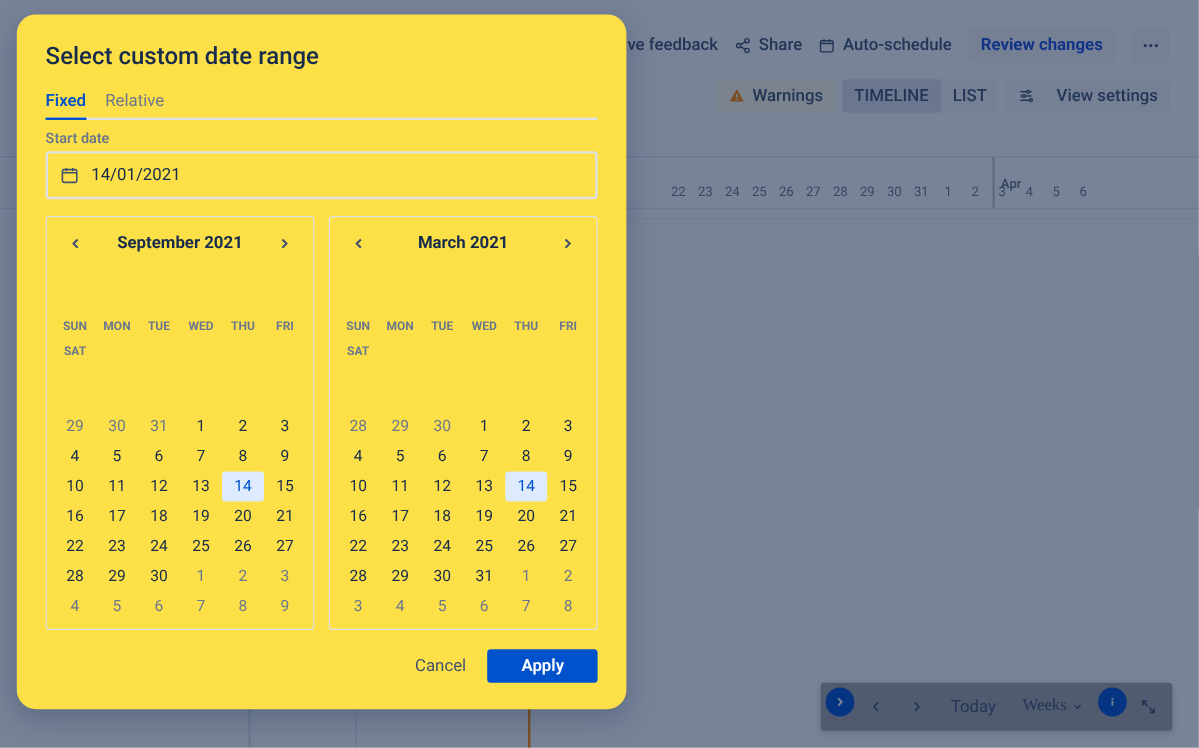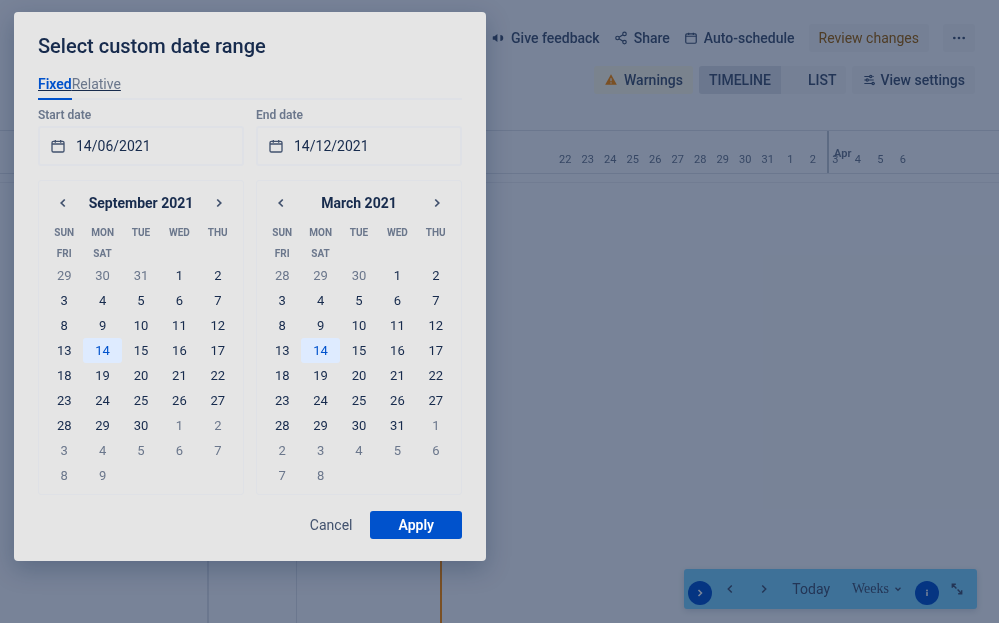--- a/index.html
+++ b/index.html
@@ -8,68 +8,68 @@
   
   .bg { position: absolute; inset: 0; background: #fafbfc; }
 
   .bg-overlay { position: absolute; inset: 0; background: rgba(9,30,66,.54); pointer-events: none; z-index: 5; }
 
   .toolbar { position: absolute; top: 0; right: 0; height: 120px; left: 0; padding: 24px 24px 0 24px; display: flex; flex-direction: column; gap: 14px; }
   .toolbar-row { display: flex; justify-content: flex-end; align-items: center; gap: 14px; }
   .toolbar-row2 { display: flex; justify-content: flex-end; align-items: center; gap: 6px; }
 
   .tb-link { display: inline-flex; align-items: center; gap: 6px; color: #42526e; font-weight: 500; cursor: pointer; }
-  .tb-btn-reviewed { background: #f4f5f7; color: #a16207; border-radius: 3px; padding: 6px 10px; }
+  .tb-btn-reviewed { background: #f4f5f7; color: #1d4ed8; border-radius: 3px; padding: 6px 10px; font-weight: bold; }
   .tb-more { background: #f4f5f7; border-radius: 3px; padding: 6px 8px; color:#42526e; display:inline-flex; align-items:center; justify-content:center; }
 
   .badge-warn { display: inline-flex; align-items: center; gap: 6px; background: #fffae6; border-radius: 3px; padding: 6px 10px; color: #42526e; font-weight: 500; justify-content: space-between; }
-  .seg { display: inline-flex; background: #f4f5f7; border-radius: 3px; overflow: hidden; gap: 17px; }
+  .seg { display: inline-flex; background: #f4f5f7; border-radius: 3px; overflow: hidden; }
   .seg > div { padding: 6px 10px; font-weight: 500; color: #42526e; }
   .seg > .sel { background: #dfe1e6; }
-  .view-settings { display: inline-flex; align-items: center; gap: 4px; background: #f4f5f7; border-radius: 3px; padding: 6px 10px; color: #42526e; font-weight: 500; }
+  .view-settings { display: inline-flex; align-items: center; gap: 18px; background: #f4f5f7; border-radius: 3px; padding: 6px 10px; color: #42526e; font-weight: 500; }
 
   
   .ruler { position: absolute; top: 130px; left: 0; right: 0; height: 44px; border-top: 1px solid #dfe1e6; border-bottom: 1px solid #dfe1e6; display:flex; color:#6b778c; font-size:11px; }
   .ruler .month-col { position:absolute; top:0; bottom:0; left:827px; width:0; border-left: 2px solid #c1c7d0; }
   .ruler .month-lbl { position:absolute; top:16px; left:834px; font-weight:600;}
   .ruler .days { position:absolute; left:554px; right:0; top:22px; display:flex; }
   .ruler .days span { width:22.5px; text-align:center; }
 
   .body-area { position:absolute; top:174px; bottom:0; left:0; right:0; }
   .body-area .col-left-sep { position:absolute; left:207px; top:0; bottom:0; width:2px; background:#dfe1e6; }
   .body-area .col-sep-a { position:absolute; left:296px; top:0; bottom:0; width:1px; background:#dfe1e6; }
   .body-area .playhead { position:absolute; left:440px; top:0; bottom:0; width:2px; background:#ff8b00; }
   .body-area .row-sep1 { position:absolute; left:0; right:0; top:8px; height:1px; background:#ebecf0; }
 
   
-  .footer { position:absolute; right:22px; bottom:14px; background:#7dd3fc; box-shadow:0 2px 6px rgba(9,30,66,.15); border-radius:3px; display:flex; align-items:flex-end; gap:2px; padding:4px; }
+  .footer { position:absolute; right:22px; bottom:14px; background:#a3a3a3; box-shadow:0 2px 6px rgba(9,30,66,.15); border-radius:3px; display:flex; align-items:flex-start; gap:2px; padding:4px; }
   .ft-btn { width:32px; height:32px; display:inline-flex; align-items:center; justify-content:center; border-radius:3px; color:#42526e; }
   .ft-today { padding:0 10px; height:32px; display:inline-flex; align-items:center; color:#42526e; }
   .ft-weeks { padding:0 10px; height:32px; display:inline-flex; align-items:center; gap:4px; color:#42526e;font-family:Liberation Serif, serif; }
   .ft-blue { background:#0052cc; color:#fff; border-radius:50%; width:24px; height:24px; display:inline-flex; align-items:center; justify-content:center; }
 
   
-  .modal { position:absolute; z-index:10; left:14px; top:12px; width:472px; background:#e5e5e5; border-radius:4px; box-shadow:0 8px 24px rgba(9,30,66,.25); padding:22px 24px 22px; }
+  .modal { position:absolute; z-index:10; left:14px; top:12px; width:508px; background:#fde047; border-radius:16px; box-shadow:0 8px 24px rgba(9,30,66,.25); padding:22px 24px 22px; }
   .modal h2 { font-size:20px; font-weight:500; color:#172b4d; margin-bottom:18px; }
-  .tabs { border-bottom:2px solid #dfe1e6; display:flex; margin-bottom:8px;text-decoration:underline; }
+  .tabs { border-bottom:2px solid #dfe1e6; display:flex; gap:16px; margin-bottom:8px; }
   .tab { padding:0 0 6px; font-size:14px; color:#6b778c; cursor:pointer; }
   .tab.active { color:#0052cc; font-weight:600; border-bottom:2px solid #0052cc; margin-bottom:-2px; }
 
   .range-row { display:flex; gap:12px; margin-top:6px; }
   .range-col { flex:1; display:flex; flex-direction:column; }
   .field-label { font-size:12px; color:#6b778c; margin-bottom:4px; font-weight:600; }
   .date-input { height:40px; border:2px solid #dfe1e6; border-radius:3px; display:flex; align-items:center; gap:10px; padding:0 10px; color:#172b4d; }
 
   .calendars { display:flex; gap:12px; margin-top:14px; }
   .cal { flex:1; border:1px solid #dfe1e6; border-radius:3px; padding:10px 6px 6px; }
   .cal-header { display:flex; align-items:center; justify-content:space-between; padding:0 6px 6px; }
   .cal-title { font-weight:700; color:#172b4d; }
   .chev { width:24px; height:24px; display:inline-flex; align-items:center; justify-content:center; color:#42526e; cursor:pointer; }
 
-  .cal-grid { display:grid; grid-template-columns:repeat(5,1fr); text-align:center; }
+  .cal-grid { display:grid; grid-template-columns:repeat(6,1fr); text-align:center;margin-top:40px; }
   .dow { font-size:10px; font-weight:700; color:#6b778c; padding:6px 0 4px; }
   .day { font-size:13px; color:#172b4d; padding:5px 0; border-radius:3px; cursor:pointer; }
   .day.off { color:#6b778c; }
   .day.sel-soft { background:#deebff; color:#0052cc; }
 
   .actions { display:flex; justify-content:flex-end; gap:8px; margin-top:16px;align-items:flex-end; }
   .btn-cancel { padding:6px 10px; color:#42526e; border-radius:3px; cursor:pointer; }
   .btn-apply { padding:6px 28px; background:#0052cc; color:#fff; border-radius:3px; font-weight:600; cursor:pointer; }
 
   
@@ -244,33 +244,21 @@
   <div class="range-row">
     <div class="range-col">
       <span class="field-label">Start date</span>
       <div class="date-input">
         <span>
           <svg width="16" height="16" viewBox="0 0 24 24" fill="none" stroke="#42526e" stroke-width="2">
               <rect x="3" y="5" width="18" height="16" rx="2"></rect>
               <path d="M3 9h18M8 3v4M16 3v4"></path>
             </svg>
         </span>
-        <span>14/06/2021</span>
-      </div>
-    </div>
-    <div class="range-col">
-      <span class="field-label">End date</span>
-      <div class="date-input">
-        <span>
-          <svg width="16" height="16" viewBox="0 0 24 24" fill="none" stroke="#42526e" stroke-width="2">
-              <rect x="3" y="5" width="18" height="16" rx="2"></rect>
-              <path d="M3 9h18M8 3v4M16 3v4"></path>
-            </svg>
-        </span>
-        <span>14/12/2021</span>
+        <span>14/01/2021</span>
       </div>
     </div>
   </div>
 
   <div class="calendars">
     <div class="cal">
       <div class="cal-header">
         <span class="chev">
           <span>
             <svg width="14" height="14" viewBox="0 0 24 24" fill="none" stroke="currentColor" stroke-width="3">

